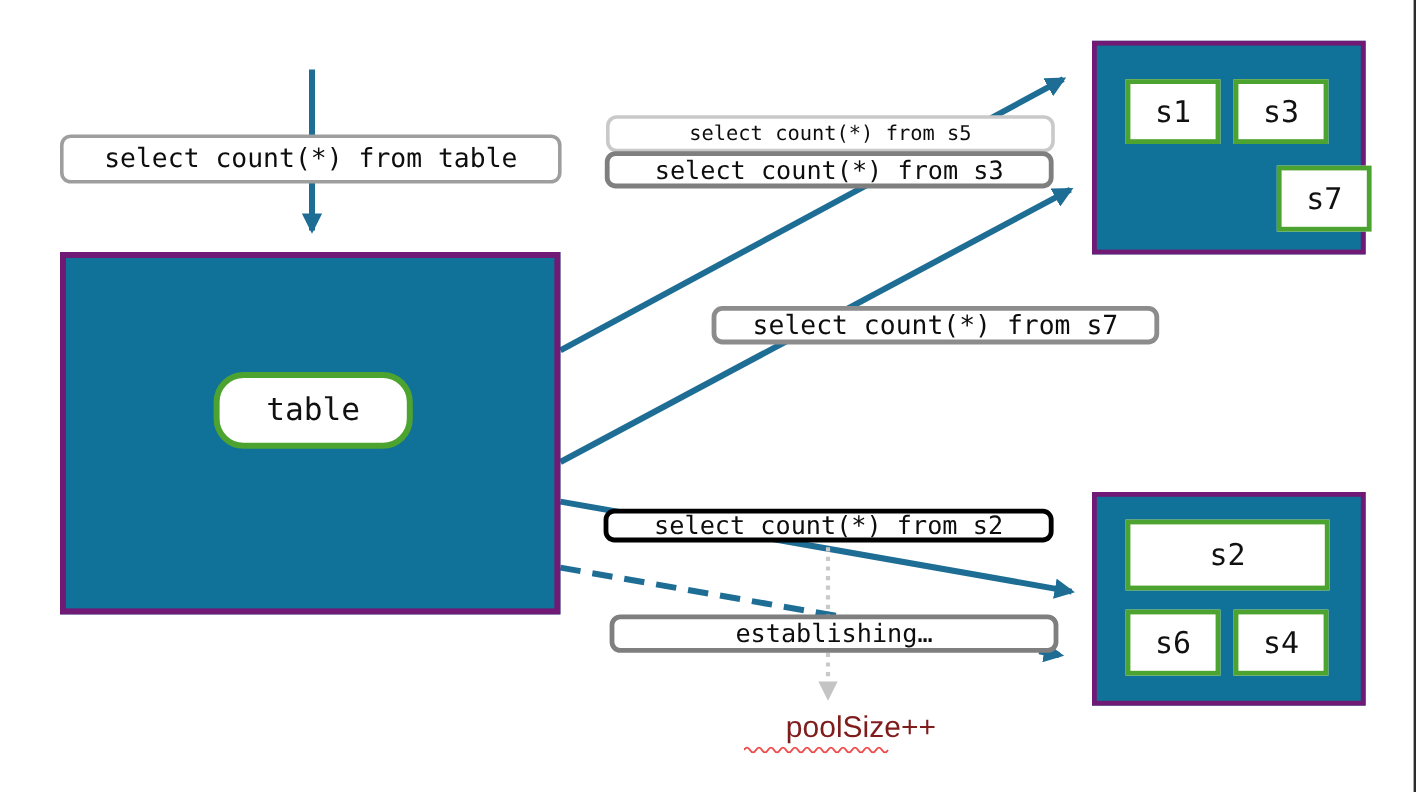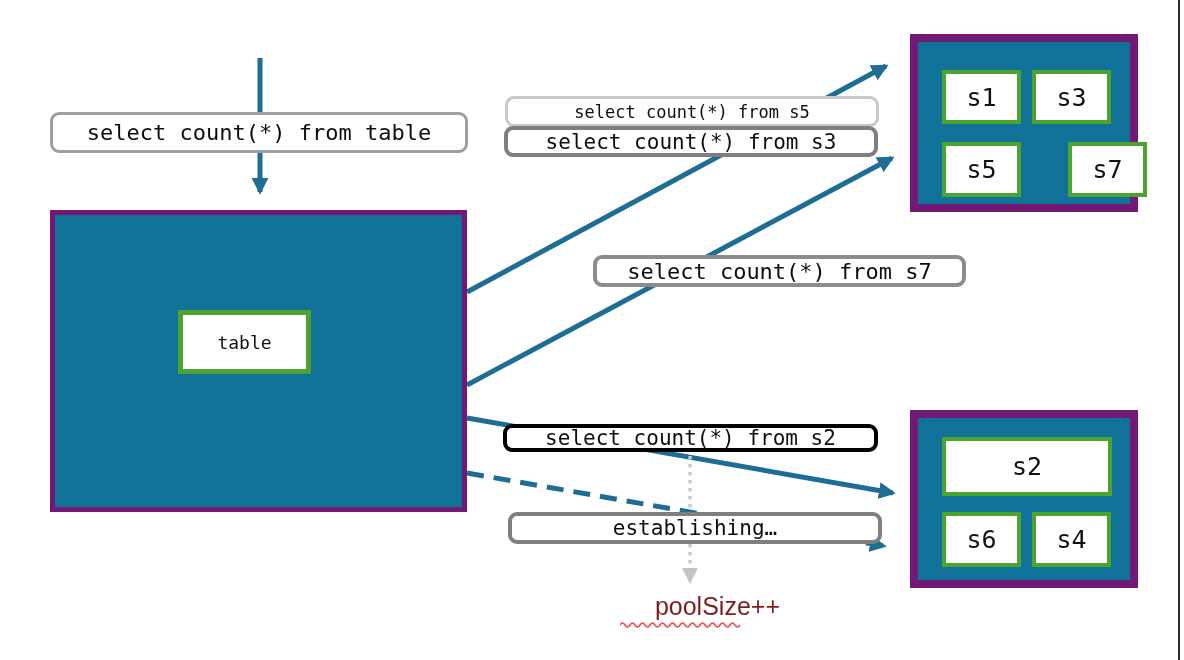--- a/index.html
+++ b/index.html
@@ -17,32 +17,32 @@
   }
   .q-table  { left:50px;  top:112px; width:418px; height:41px; border:3px solid #9E9E9E; font-size:22px; }
   .q-s5     { left:505px; top:96px;  width:374px; height:31px; border:3px solid #C9C9C9; font-size:17px; }
   .q-s3     { left:504px; top:126px; width:374px; height:31px; border:4px solid #7F7F7F; font-size:21px; z-index:3; }
   .q-s7     { left:580px; top:255px; width:373px; height:32px; border:4px solid #8C8C8C; font-size:22px;margin-left:13px; }
   .q-s2     { left:503px; top:424px; width:375px; height:28px; border:4px solid #000000; font-size:21px; }
   .q-est    { left:508px; top:512px; width:374px; height:32px; border:4px solid #7F7F7F; font-size:21px; }
 
   .shardbox {
     position:absolute; box-sizing:border-box; background:#107298;
-    border:8px solid #701a75; z-index:1;
+    border:4px solid #701a75; z-index:1;
   }
   #table-box { left:50px; top:210px; width:417px; height:302px; border-width:5px; }
   #shards-top { left:910px; top:34px;  width:228px; height:178px; }
   #shards-bottom { left:910px; top:410px; width:228px; height:178px; }
 
   .cell {
     position:absolute; box-sizing:border-box; background:#ffffff;
     border:4px solid #4CA32F; display:flex; align-items:center; justify-content:center;
     font-family:"DejaVu Sans Mono", monospace; font-size:25px; color:#111111;
   }
-  #table-label { left:123px; top:95px; width:133px; height:64px; border-width:5px; font-size:18px; }
+  #table-label { left:123px; top:95px; width:166px; height:64px; border-width:5px; font-size:26px;border-radius:25px; }
 
   .cell.t-s1 { left:24px;  top:28px;  width:79px;  height:54px; }
   .cell.t-s3 { left:114px; top:28px;  width:79px;  height:54px; }
   .cell.t-s5 { left:24px;  top:100px; width:79px;  height:55px; }
   .cell.t-s7 { left:114px; top:100px; width:79px;  height:55px;margin-left:36px; }
 
   .cell.b-s2 { left:24px;  top:19px;  width:170px; height:59px; }
   .cell.b-s6 { left:24px;  top:94px;  width:79px;  height:55px; }
   .cell.b-s4 { left:114px; top:94px;  width:79px;  height:55px; }
 
@@ -84,21 +84,20 @@
   <div class="qlabel q-s2">select count(*) from s2</div>
   <div class="qlabel q-est">establishing…</div>
 
   <div id="table-box" class="shardbox">
     <div id="table-label" class="cell">table</div>
   </div>
 
   <div id="shards-top" class="shardbox">
     <div class="cell t-s1">s1</div>
     <div class="cell t-s3">s3</div>
-    <div class="cell t-s5">s5</div>
     <div class="cell t-s7">s7</div>
   </div>
 
   <div id="shards-bottom" class="shardbox">
     <div class="cell b-s2">s2</div>
     <div class="cell b-s6">s6</div>
     <div class="cell b-s4">s4</div>
   </div>
 
   <div id="pool-size">poolSize++</div>

